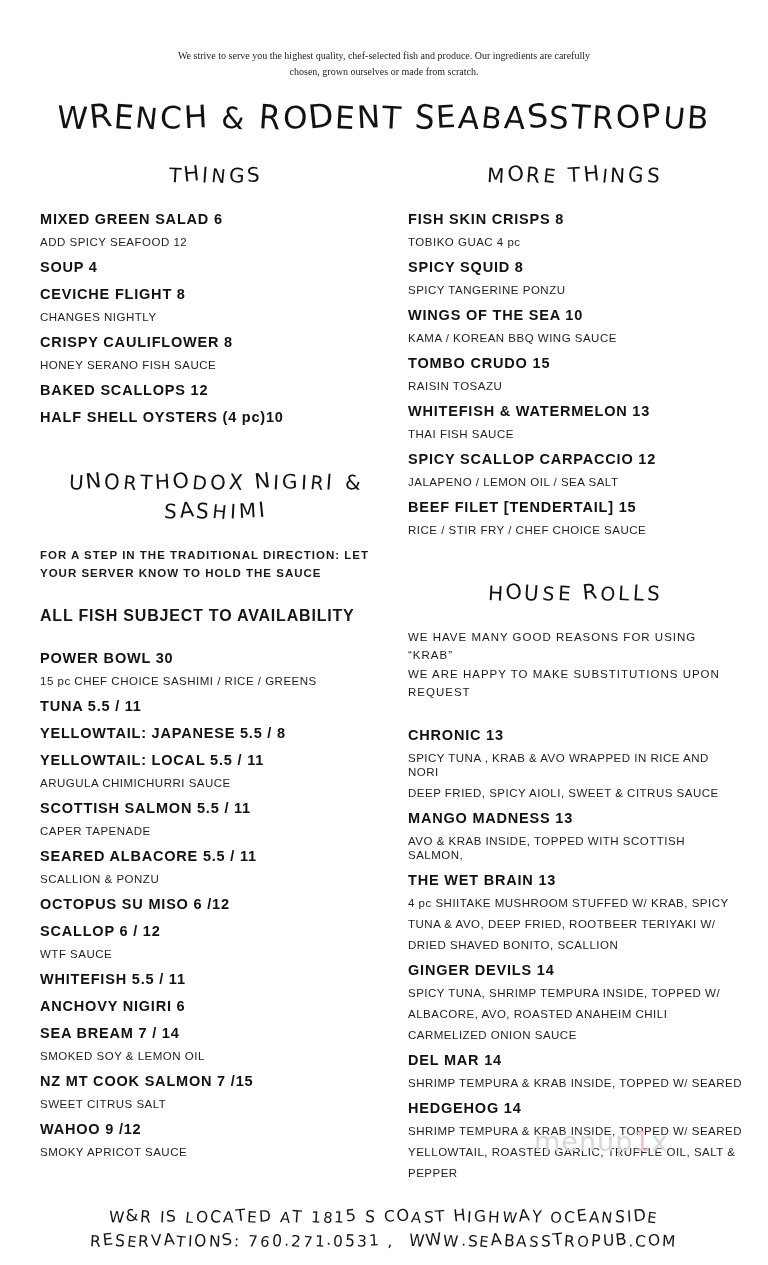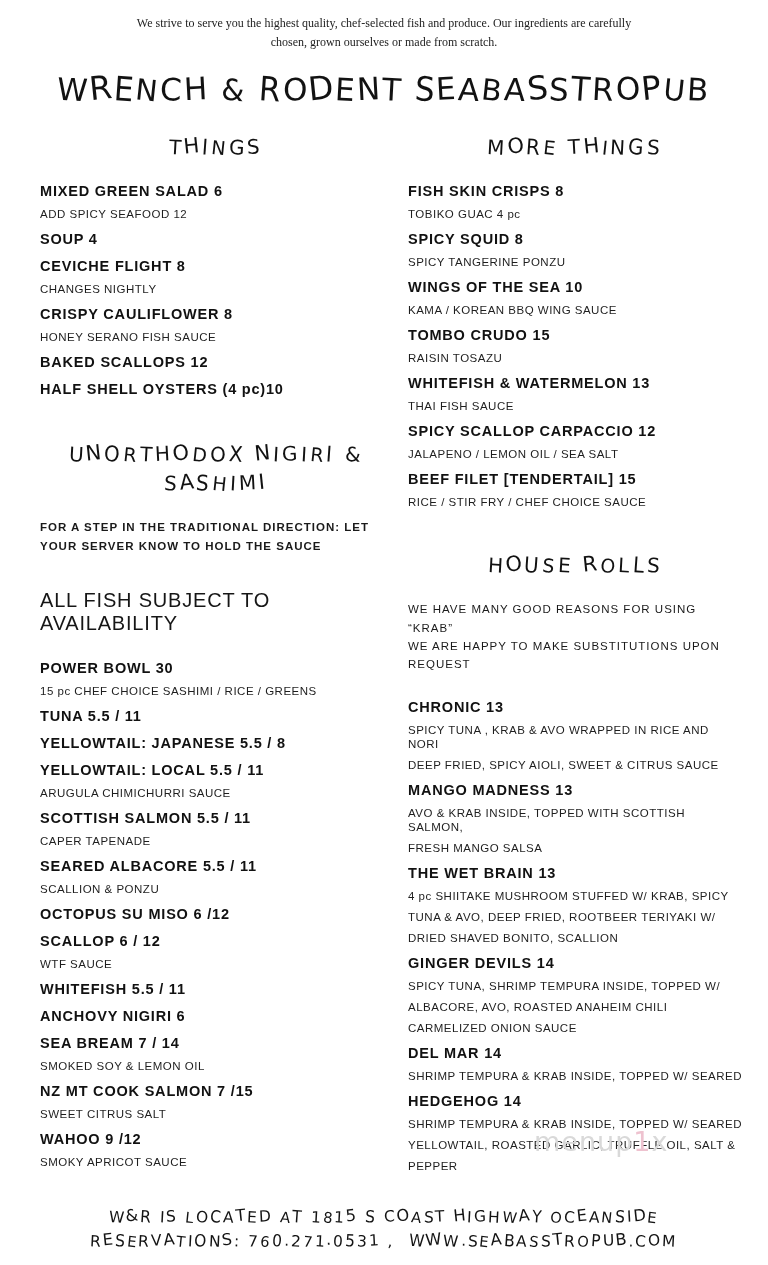--- a/index.html
+++ b/index.html
@@ -8,24 +8,24 @@
   .page {
     position: relative;
     width: 768px;
     height: 1265px;
     background: var(--paper, #ffffff);
     color: var(--ink, #161616);
     font-family: "Liberation Sans", sans-serif;
     overflow: hidden;
   }
   .tagline {
-    padding-top: 14px;
+    padding-top: 48px;
     text-align: center;
     font-family: "Liberation Serif", serif;
-    font-size: 12px;
+    font-size: 10px;
     line-height: 1.55;
     color: #1c1c1c;
   }
   .title {
     margin-top: 20px;
     text-align: center;
     font-family: "DejaVu Sans", sans-serif;
     font-weight: 400;
     font-size: 31px;
     letter-spacing: 2px;
@@ -60,24 +60,24 @@
   }
   .sec-intro {
     text-align: left;
     font-size: 11.5px;
     letter-spacing: 1px;
     line-height: 1.6;
     color: #1a1a1a;
   }
   .col-left .sec-intro { font-weight: 700; }
   .sec-note {
-    font-weight: 400;
-    font-size: 20px;
+    font-weight: 700;
+    font-size: 16px;
     letter-spacing: 0.8px;
-    margin-top: 34px;
+    margin-top: 24px;
   }
   .line-item {
     font-weight: 700;
     font-size: 14.5px;
     letter-spacing: 0.8px;
     line-height: 18px;
     margin-top: 9px;
     color: #111111;
   }
   .line-desc {
@@ -200,21 +200,20 @@
             <div class="jitter"><span>H</span><span>O</span><span>U</span><span>S</span><span>E</span><span>&nbsp;</span><span>R</span><span>O</span><span>L</span><span>L</span><span>S</span></div>
           </div>
           <div class="sec-intro">WE HAVE MANY GOOD REASONS FOR USING  “KRAB”</div>
           <div class="sec-intro">WE ARE HAPPY TO MAKE SUBSTITUTIONS UPON</div>
           <div class="sec-intro">REQUEST</div>
           <div class="line-item">CHRONIC 13</div>
           <div class="line-desc">SPICY TUNA , KRAB &amp; AVO WRAPPED IN RICE AND NORI</div>
           <div class="line-desc">DEEP FRIED,  SPICY AIOLI, SWEET &amp; CITRUS SAUCE</div>
           <div class="line-item">MANGO MADNESS 13</div>
           <div class="line-desc">AVO &amp; KRAB INSIDE, TOPPED WITH SCOTTISH SALMON,</div>
-          <div class="line-desc">FRESH MANGO SALSA</div>
           <div class="line-item">THE WET BRAIN 13</div>
           <div class="line-desc">4 pc SHIITAKE MUSHROOM STUFFED W/ KRAB, SPICY</div>
           <div class="line-desc">TUNA &amp; AVO, DEEP FRIED, ROOTBEER TERIYAKI W/</div>
           <div class="line-desc">DRIED SHAVED BONITO, SCALLION</div>
           <div class="line-item">GINGER DEVILS 14</div>
           <div class="line-desc">SPICY TUNA, SHRIMP TEMPURA INSIDE, TOPPED W/</div>
           <div class="line-desc">ALBACORE, AVO, ROASTED ANAHEIM CHILI</div>
           <div class="line-desc">CARMELIZED ONION SAUCE</div>
           <div class="line-item">DEL MAR 14</div>
           <div class="line-desc">SHRIMP TEMPURA &amp; KRAB INSIDE, TOPPED W/ SEARED</div>

